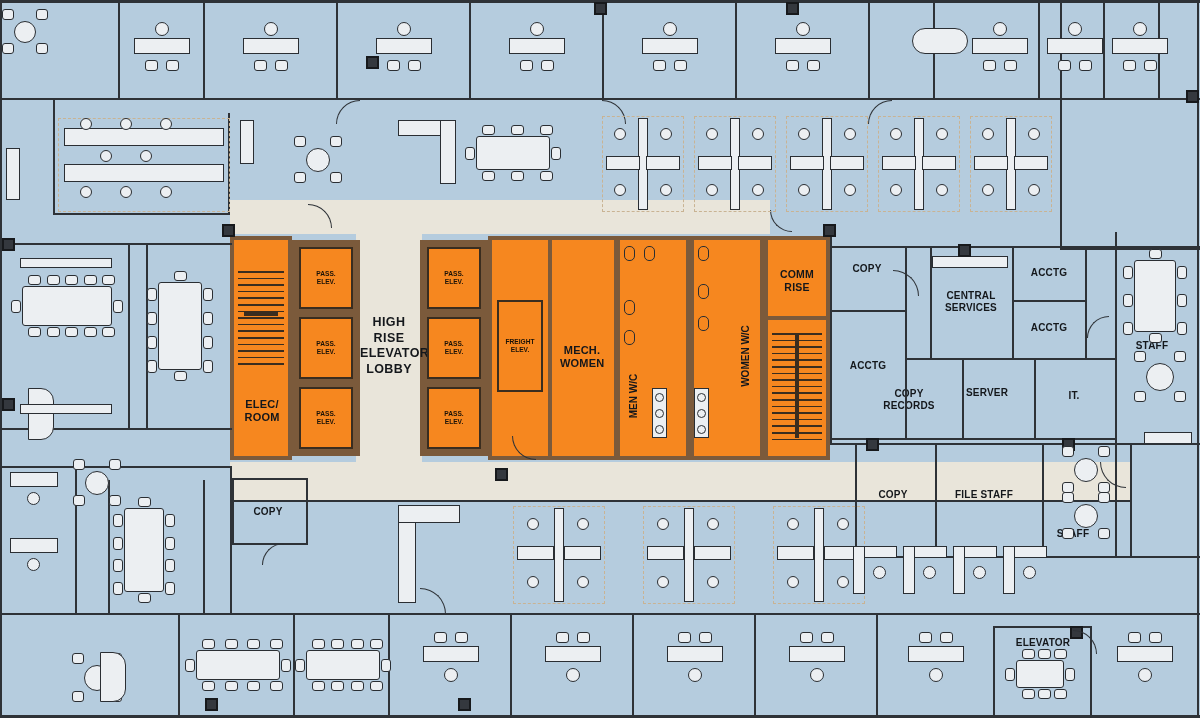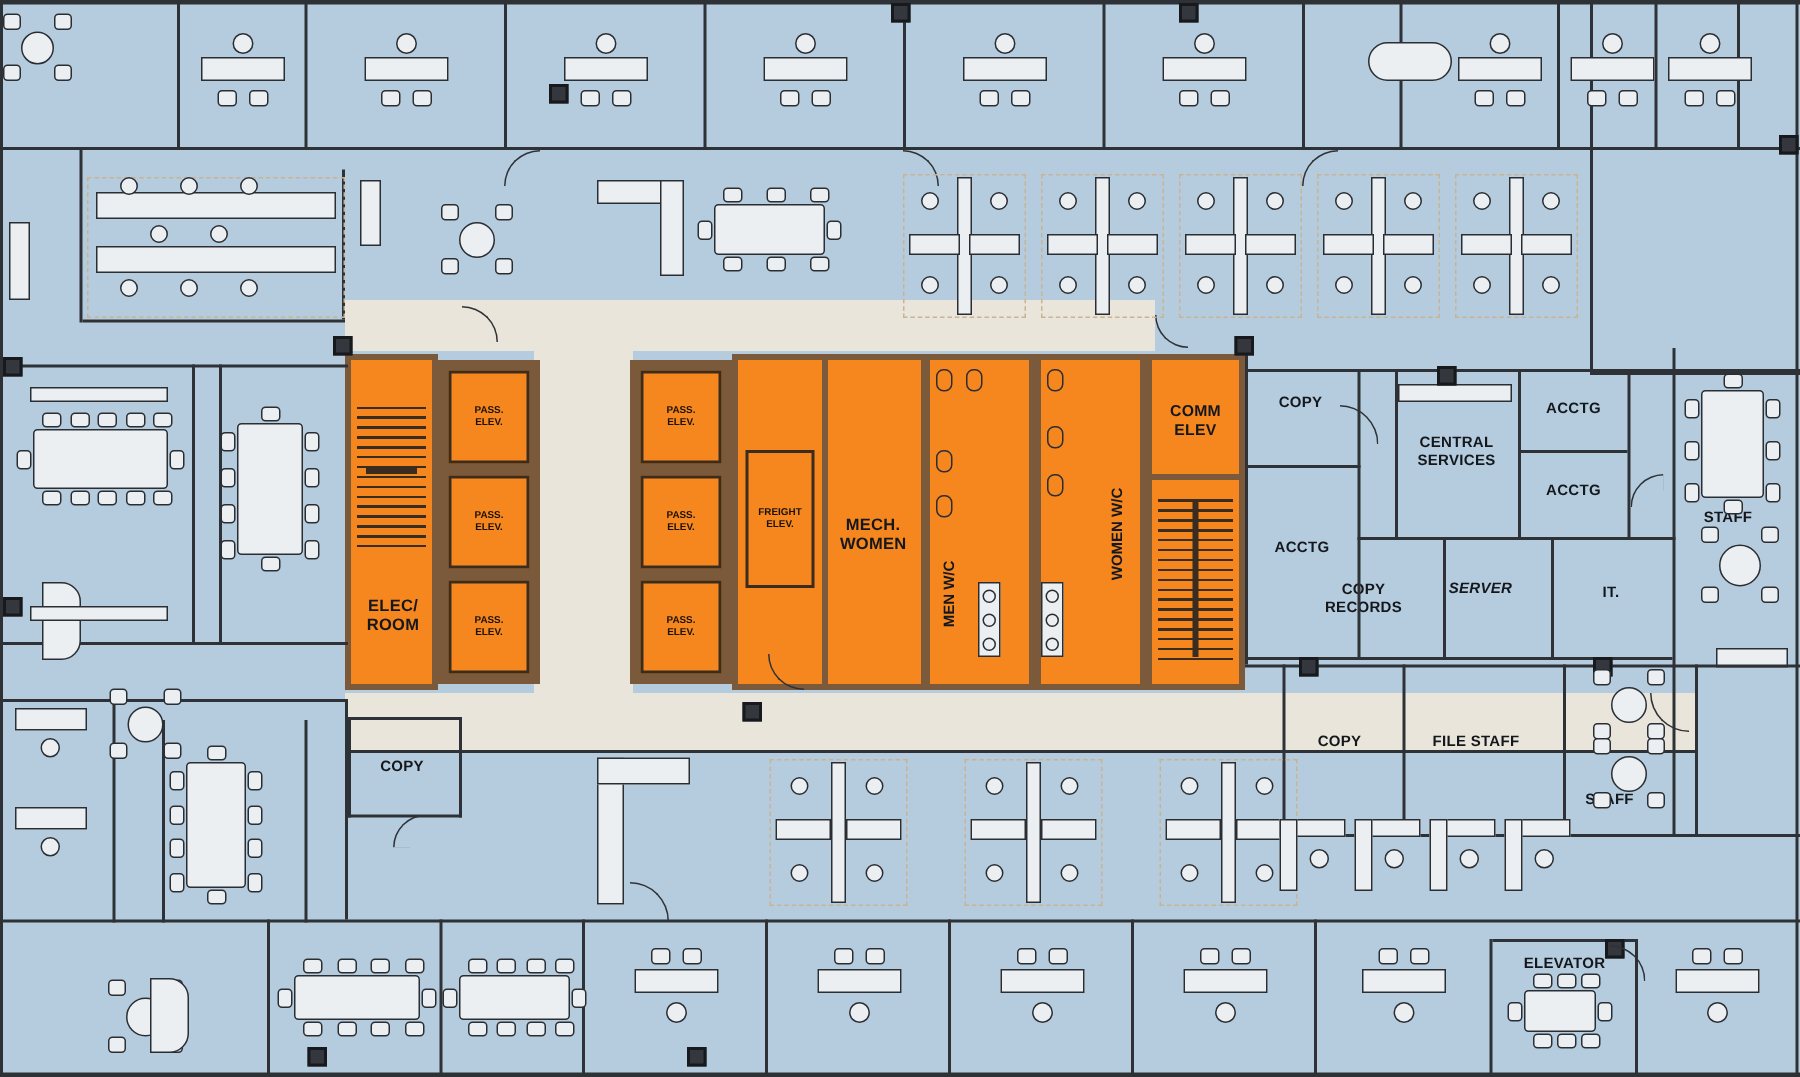--- a/index.html
+++ b/index.html
@@ -39,46 +39,47 @@
   <div class="beige" style="left:230px;top:462px;width:900px;height:40px;"></div>
 
   <div class="blk" style="left:230px;top:236px;width:62px;height:224px;"></div>
   <div class="stair" style="left:238px;top:266px;width:46px;height:100px;"></div>
   <div class="rail" style="left:244px;top:312px;width:34px;height:4px;"></div>
   <div class="lbl" style="left:242px;top:398px;width:40px;font-size:11px;">ELEC/ ROOM</div>
 
   <div class="bank" style="left:292px;top:240px;width:68px;height:216px;"></div>
   <div class="bank" style="left:420px;top:240px;width:68px;height:216px;"></div>
 
+  <div class="lbl big" style="left:360px;top:315px;width:58px;">HIGH RISE ELEVATOR LOBBY</div>
 
   <div class="blk" style="left:488px;top:236px;width:130px;height:224px;"></div>
   <div class="w" style="left:548px;top:238px;width:4px;height:220px;background:#7b5a3b;"></div>
   <div class="car" style="left:497px;top:300px;width:46px;height:92px;">
     <span class="carlbl" style="width:32px;">FREIGHT ELEV.</span>
   </div>
   <div class="lbl" style="left:560px;top:344px;width:44px;font-size:11px;">MECH. WOMEN</div>
 
   <div class="blk" style="left:616px;top:236px;width:74px;height:224px;"></div>
   <div class="vlbl" style="left:634px;top:396px;">MEN W/C</div>
   <div class="blk" style="left:690px;top:236px;width:74px;height:224px;"></div>
   <div class="vlbl" style="left:746px;top:356px;">WOMEN W/C</div>
 
   <div class="blk" style="left:764px;top:236px;width:66px;height:224px;"></div>
   <div class="w" style="left:766px;top:316px;width:62px;height:4px;background:#7b5a3b;"></div>
-  <div class="lbl" style="left:774px;top:268px;width:46px;font-size:10.5px;">COMM ELEV</div>
+  <div class="lbl" style="left:774px;top:268px;width:46px;font-size:10.5px;">COMM RISE</div>
   <div class="stair" style="left:772px;top:328px;width:50px;height:116px;"></div>
   <div class="rail" style="left:795px;top:334px;width:4px;height:104px;"></div>
 
   <div class="lbl" style="left:845px;top:263px;width:44px;">COPY</div>
   <div class="lbl" style="left:940px;top:290px;width:62px;">CENTRAL SERVICES</div>
   <div class="lbl" style="left:1022px;top:267px;width:54px;">ACCTG</div>
   <div class="lbl" style="left:1022px;top:322px;width:54px;">ACCTG</div>
   <div class="lbl" style="left:842px;top:360px;width:52px;">ACCTG</div>
   <div class="lbl" style="left:880px;top:388px;width:58px;">COPY RECORDS</div>
-  <div class="lbl" style="left:965px;top:387px;width:44px;font-style:italic;">SERVER</div>
+  <div class="lbl" style="left:965px;top:387px;width:44px;">SERVER</div>
   <div class="lbl" style="left:1052px;top:390px;width:44px;">IT.</div>
   <div class="lbl" style="left:1128px;top:340px;width:48px;">STAFF</div>
   <div class="lbl" style="left:871px;top:489px;width:44px;">COPY</div>
   <div class="lbl" style="left:944px;top:489px;width:80px;">FILE STAFF</div>
   <div class="lbl" style="left:1049px;top:528px;width:48px;">STAFF</div>
   <div class="lbl" style="left:246px;top:506px;width:44px;">COPY</div>
   <div class="lbl" style="left:1012px;top:637px;width:62px;">ELEVATOR</div>
 
   <div class="fd" style="left:932px;top:256px;width:76px;height:12px;"></div>
   <div class="fd" style="left:1144px;top:432px;width:48px;height:13px;"></div>

